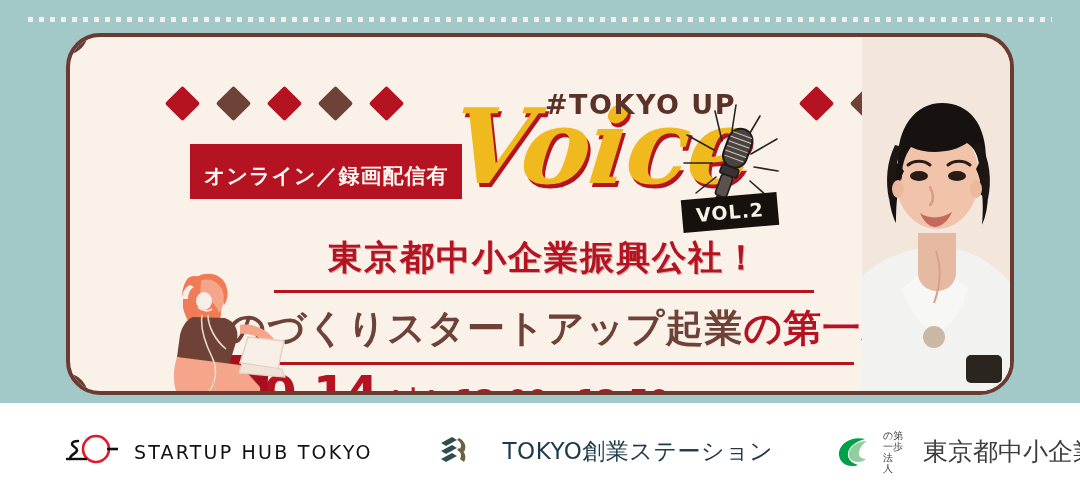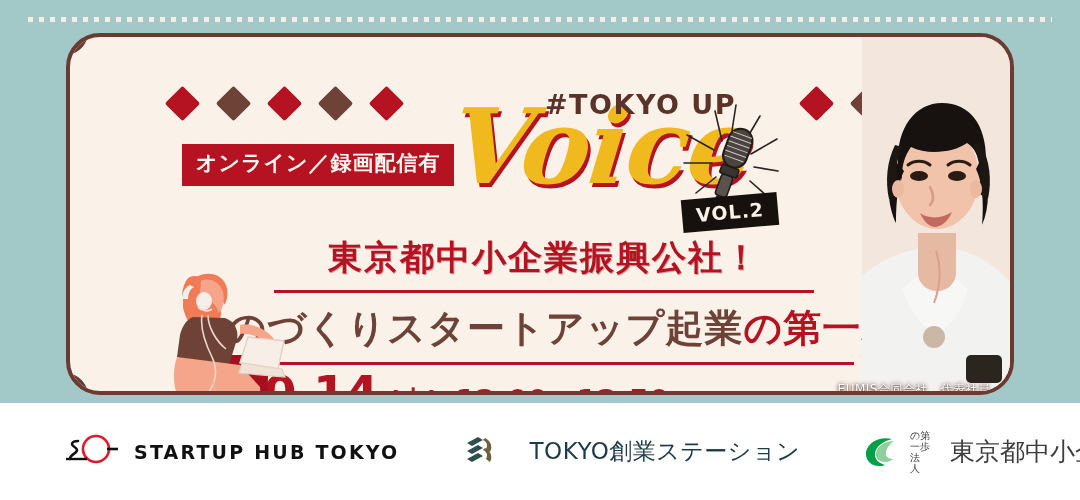--- a/index.html
+++ b/index.html
@@ -41,23 +41,23 @@
   
   .diamond-row { position: absolute; top: 54px; display: flex; gap: 26px; }
   .diamond-row.left  { left: 100px; }
   .diamond-row.right { left: 734px; }
   .dia { width: 25px; height: 25px; transform: rotate(45deg); border-radius: 2px; }
   .dia.red   { background: #b51321; }
   .dia.brown { background: #6e4237; }
 
   
   .online-badge {
-    position: absolute; left: 112px; top: 107px;
+    position: absolute; left: 120px; top: 107px;
     background: #b51321; color: #fdf5ee;
-    padding: 5px 14px 9px 14px;
+    padding: 18px 14px 9px 14px;
     font-size: 21px; font-weight: 700; letter-spacing: 1px;
     font-family: "DejaVu Sans", sans-serif;
     white-space: nowrap;
   }
 
   
   .hashtag {
     position: absolute; left: 475px; top: 52px;
     font-size: 27px; font-weight: 700; color: #5b3228;
     letter-spacing: 1.5px; font-family: "DejaVu Sans", sans-serif;
@@ -134,21 +134,21 @@
   
   .footer {
     position: absolute; left: 0; top: 403px; width: 1080px; height: 97px;
     background: #ffffff; display: flex; align-items: center;
   }
   .logo { display: flex; align-items: center; gap: 10px; }
   .logo1 { margin-left: 62px; }
   .logo2 { margin-left: 64px; gap: 32px; }
   .logo3 { margin-left: 62px; }
   .logo-text { font-family: "DejaVu Sans", sans-serif; white-space: nowrap; }
-  .l1-text { font-size: 19px; font-weight: 700; letter-spacing: 2.2px; color: #111111; }
+  .l1-text { font-size: 19px; font-weight: 400; letter-spacing: 2.2px; color: #111111; }
   .l2-text { font-size: 23px; color: #1d3a4a; letter-spacing: .5px; }
   .l3-small { font-size: 10px; line-height: 11px; color: #3c3c3c; text-align: left; }
   .l3-text { font-size: 25px; color: #3c3c3c; letter-spacing: 0px; }
 </style>
 </head>
 <body>
 
 <div id="root">
 
   <div class="teal-band"></div>
@@ -271,24 +271,20 @@
         <path d="M58 176c8 6 22 6 32-1-4 10-12 15-17 15s-11-5-15-14z" fill="#c4695e"></path>
         <path d="M58 176c10 4 22 4 32-1-9 3-22 4-32 1z" fill="#f0c3aa"></path>
         <ellipse cx="36" cy="152" rx="6" ry="9" fill="#ecb89e"></ellipse>
         <ellipse cx="114" cy="152" rx="6" ry="9" fill="#ecb89e"></ellipse>
         <path d="M74 214c6 18 4 36-2 52" stroke="#d9a08c" stroke-width="2" fill="none"></path>
         <circle cx="72" cy="300" r="11" fill="#cbb7a6"></circle>
         <rect x="104" y="318" width="36" height="28" rx="5" fill="#2b2520"></rect>
       </svg>
     </div>
 
-    <div class="speaker-caption">
-      <div class="speaker-org">EUMIS合同会社　代表社員</div>
-
-    </div>
   </div>
 
   <div class="footer">
 
     <div class="logo logo1">
       <span>
         <svg width="62" height="36" viewBox="0 0 62 36">
           <circle cx="34" cy="17" r="13" fill="none" stroke="#e0192b" stroke-width="2.6"></circle>
           <path d="M8 27c0-5 7-5 7-9 0-3-5-3-5-6 0-2 3-3 6-3" fill="none" stroke="#111" stroke-width="2.6" stroke-linecap="round"></path>
           <line x1="4" y1="27" x2="25" y2="27" stroke="#111" stroke-width="2.4"></line>

